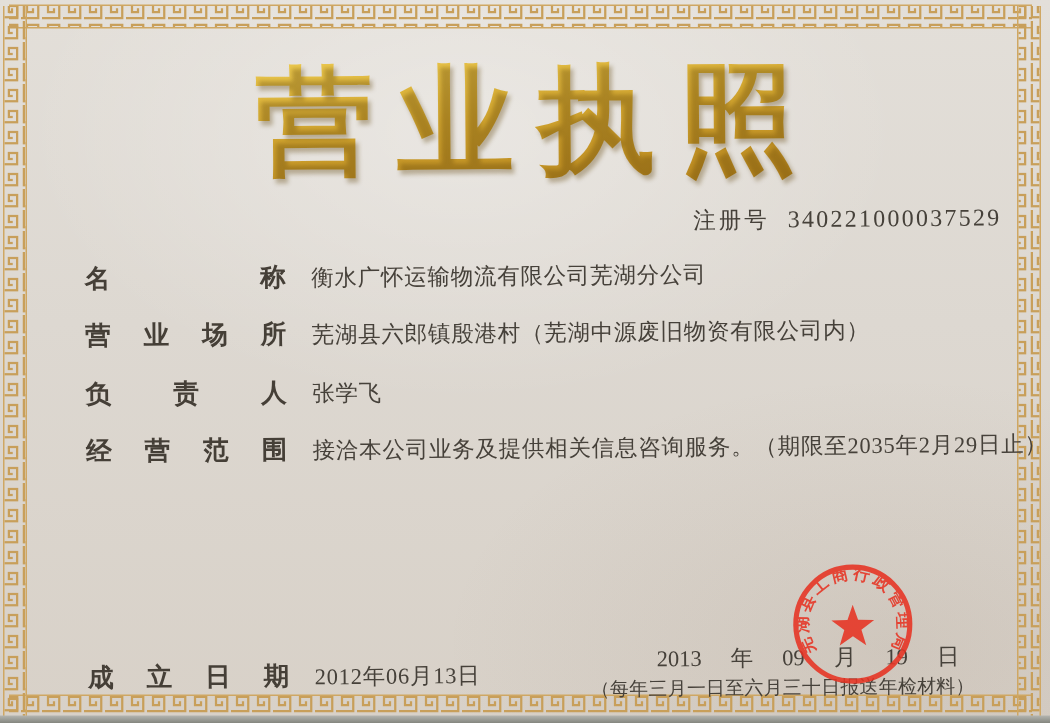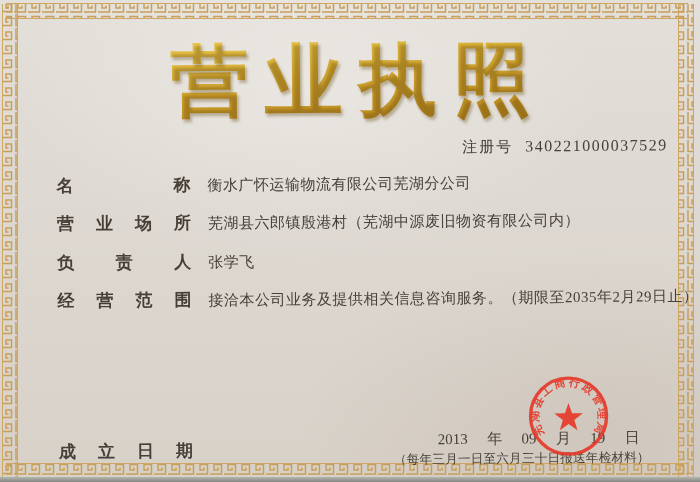--- a/index.html
+++ b/index.html
@@ -144,20 +144,21 @@
     <span class="field-value">张学飞</span>
   </div>
 
   <div class="field-row row-scope">
     <span class="field-label">经营范围</span>
     <span class="field-value">接洽本公司业务及提供相关信息咨询服务。（期限至2035年2月29日止）</span>
   </div>
 
   <div class="field-row row-estab">
     <span class="field-label">成立日期</span>
+    <span class="field-value">2012年06月13日</span>
   </div>
 
   <div class="issue-date">
     <span>2013</span>
     <span>年</span>
     <span>09</span>
     <span>月</span>
     <span>19</span>
     <span>日</span>
   </div>

